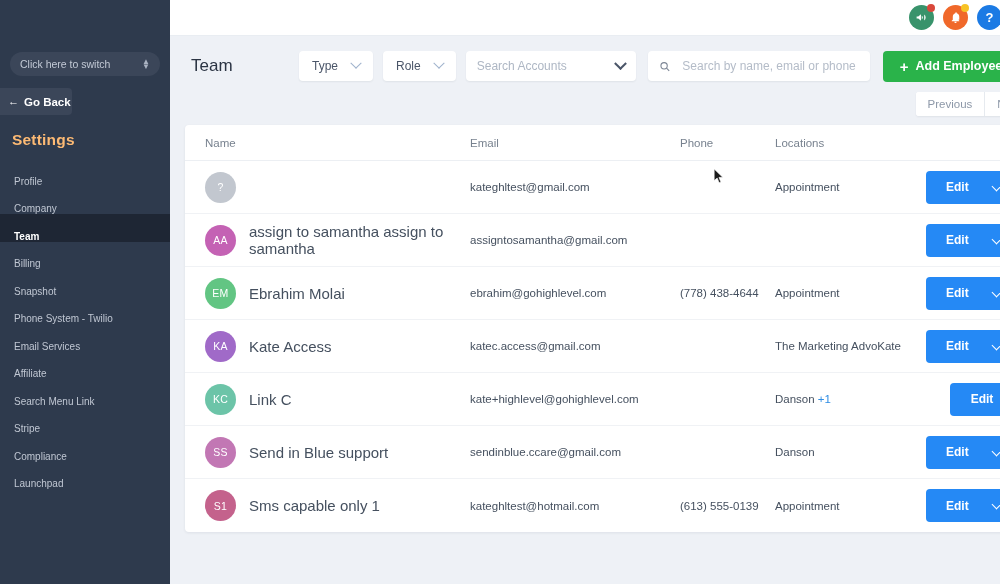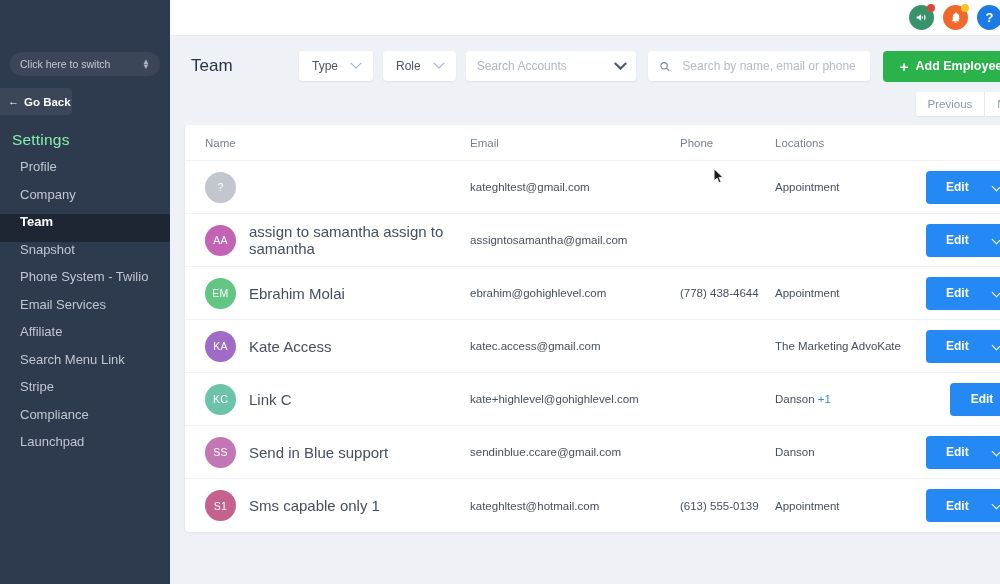--- a/index.html
+++ b/index.html
@@ -40,29 +40,29 @@
     background: #3b4659;
     border-radius: 0 4px 4px 0;
     display: flex; align-items: center; gap: 5px;
     padding-left: 8px;
     cursor: pointer;
   }
   .goback .arrow { color: #ffffff; font-size: 11px; line-height: 1; }
   .goback .gb-label { color: #ffffff; font-size: 11.5px; font-weight: bold; }
 
   .settings-title {
-    color: #86efac; font-size: 15.5px; font-weight: normal;
+    color: #fdba74; font-size: 15.5px; font-weight: bold;
     padding: 16px 0 10px 12px;
     letter-spacing: .2px;
   }
   .nav-item {
     height: 27.5px;
-    display: flex; align-items: flex-start;
-    padding-left: 20px;
-    font-size: 13px;
+    display: flex; align-items: flex-end;
+    padding-left: 14px;
+    font-size: 10px;
     color: #c0c7d3;
     cursor: pointer;
   }
   .nav-item.active {
     background: #1e2634;
     color: #ffffff;
     font-weight: bold;
   }
 
   
@@ -230,20 +230,23 @@
         <div class="nav-item">
           <span>Profile</span>
         </div>
         <div class="nav-item">
           <span>Company</span>
         </div>
         <div class="nav-item active">
           <span>Team</span>
         </div>
         <div class="nav-item">
+          <span>Billing</span>
+        </div>
+        <div class="nav-item">
           <span>Snapshot</span>
         </div>
         <div class="nav-item">
           <span>Phone System - Twilio</span>
         </div>
         <div class="nav-item">
           <span>Email Services</span>
         </div>
         <div class="nav-item">
           <span>Affiliate</span>

